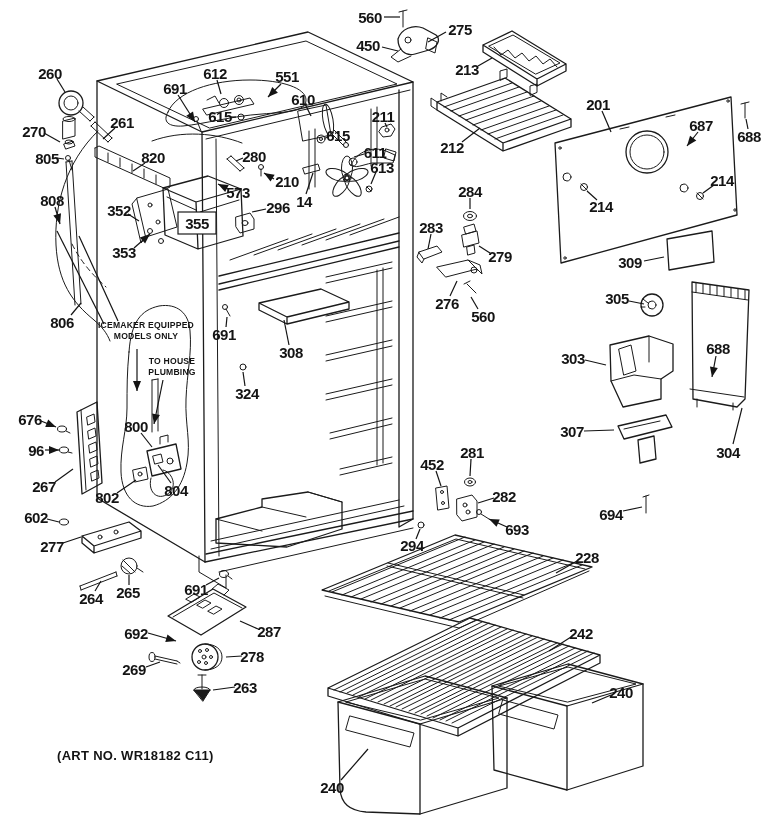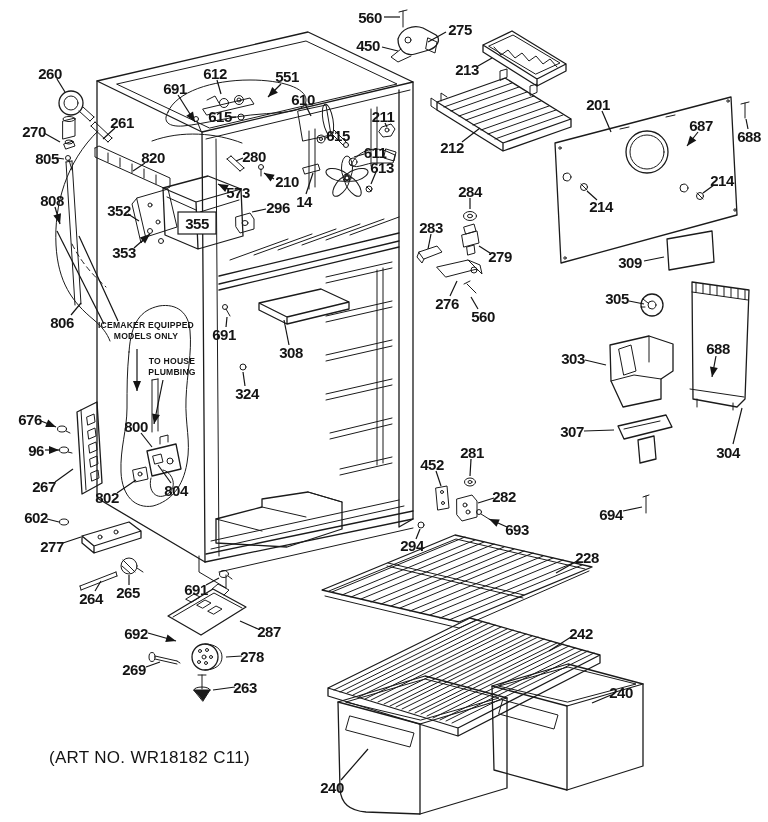--- a/index.html
+++ b/index.html
@@ -3,21 +3,21 @@
 <meta charset="utf-8">
 <style>
   html,body{margin:0;padding:0;background:#fff;}
   #stage{position:relative;width:768px;height:822px;background:#ffffff;overflow:hidden;
          font-family:"Liberation Sans",sans-serif;}
   svg{position:absolute;left:0;top:0;}
   .lbl{font-family:"Liberation Sans",sans-serif;font-weight:700;font-size:15px;
        letter-spacing:-0.5px;fill:#141414;}
   .note{font-family:"Liberation Sans",sans-serif;font-weight:700;font-size:8.6px;
         letter-spacing:0.2px;fill:#141414;}
-  #artno{position:absolute;left:49px;top:748px;font-size:17px;font-weight:400;
+  #artno{position:absolute;left:57px;top:748px;font-size:13px;font-weight:700;
          color:#141414;letter-spacing:0.3px;}
 </style>
 </head>
 <body>
 
 <div id="stage">
 <svg width="768" height="822" viewBox="0 0 768 822">
   <g stroke="#1b1b1b" fill="none" stroke-width="1.3" stroke-linejoin="round" stroke-linecap="round">
 
     <g>

